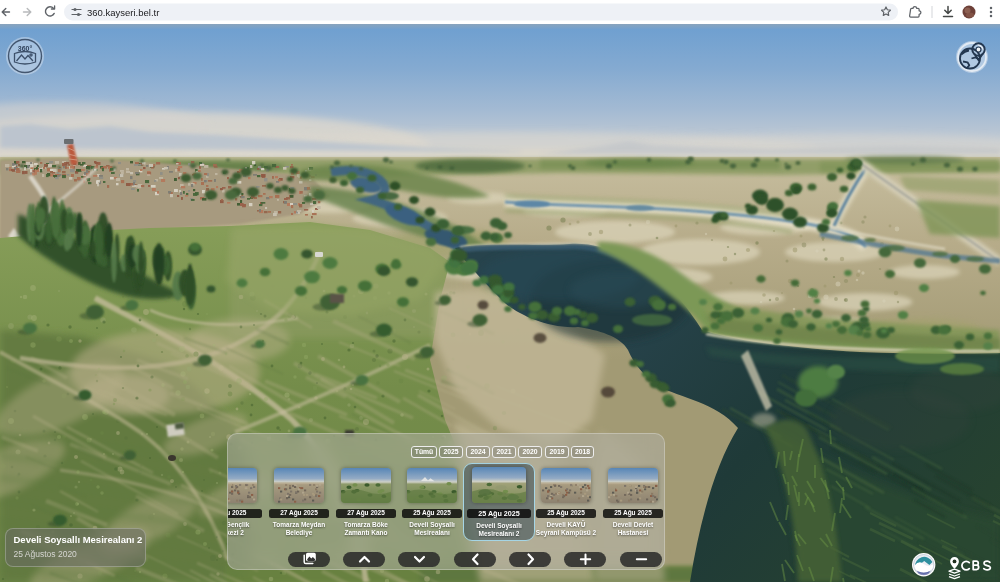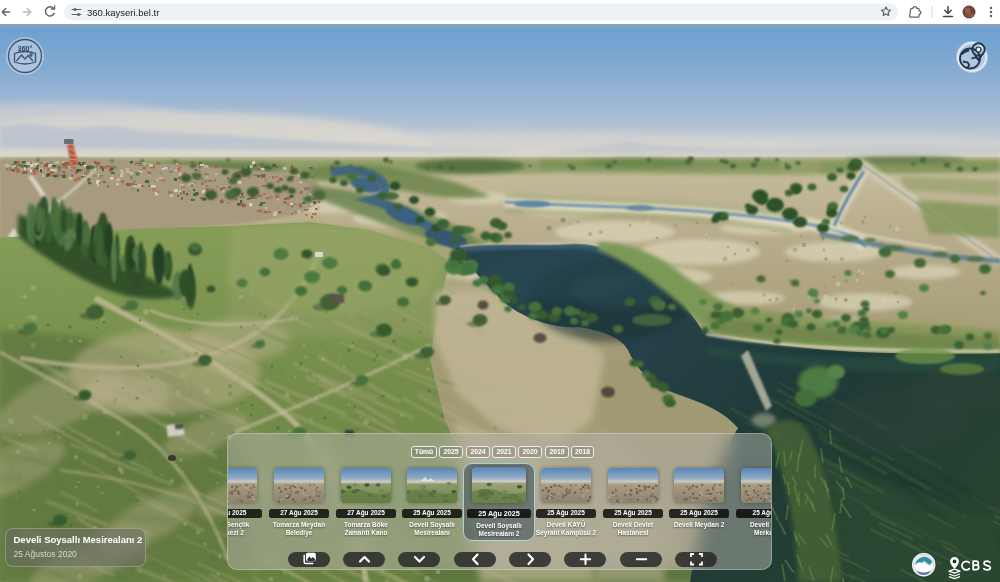--- a/index.html
+++ b/index.html
@@ -1,17 +1,17 @@
 <!DOCTYPE html>
 <html><head><meta charset="utf-8"><title>360</title><style>
 *{margin:0;padding:0;box-sizing:border-box}
 html,body{width:1000px;height:582px;overflow:hidden;font-family:"Liberation Sans",sans-serif;background:#fff}
 #scene{position:absolute;left:0;top:24px;width:1000px;height:558px;overflow:hidden}
 
-#panel{position:absolute;left:227px;top:408.5px;width:545px;height:137px;border-radius:10px;
+#panel{position:absolute;left:227px;top:408.5px;width:438px;height:137px;border-radius:10px;
  background:rgba(176,177,167,0.52);border:1px solid rgba(255,255,255,0.28);
  backdrop-filter:blur(9px);-webkit-backdrop-filter:blur(9px);z-index:10;overflow:hidden}
 #chiprow{position:absolute;left:0;top:12.5px;width:545px;height:12px}
 .chip{position:absolute;top:0;height:11.5px;border:0.9px solid #ededed;border-radius:3px;
  color:#fff;font-size:6.8px;font-weight:bold;text-align:center;line-height:10px;
  background:rgba(90,90,90,0.22)}
 .card{position:absolute;top:29.5px;width:0;height:90px}
 .card .cthumb{position:absolute;left:0;top:4.5px;transform:translateX(-50%);border-radius:4px;overflow:hidden;box-shadow:0 0 4px rgba(0,0,0,0.35)}
 .card .cdate{position:absolute;top:46px;left:0;transform:translateX(-50%);height:8.5px;background:rgba(5,5,5,0.8);
  border-radius:2.5px;color:#fff;font-size:6.5px;font-weight:bold;text-align:center;line-height:8.5px;white-space:nowrap}

